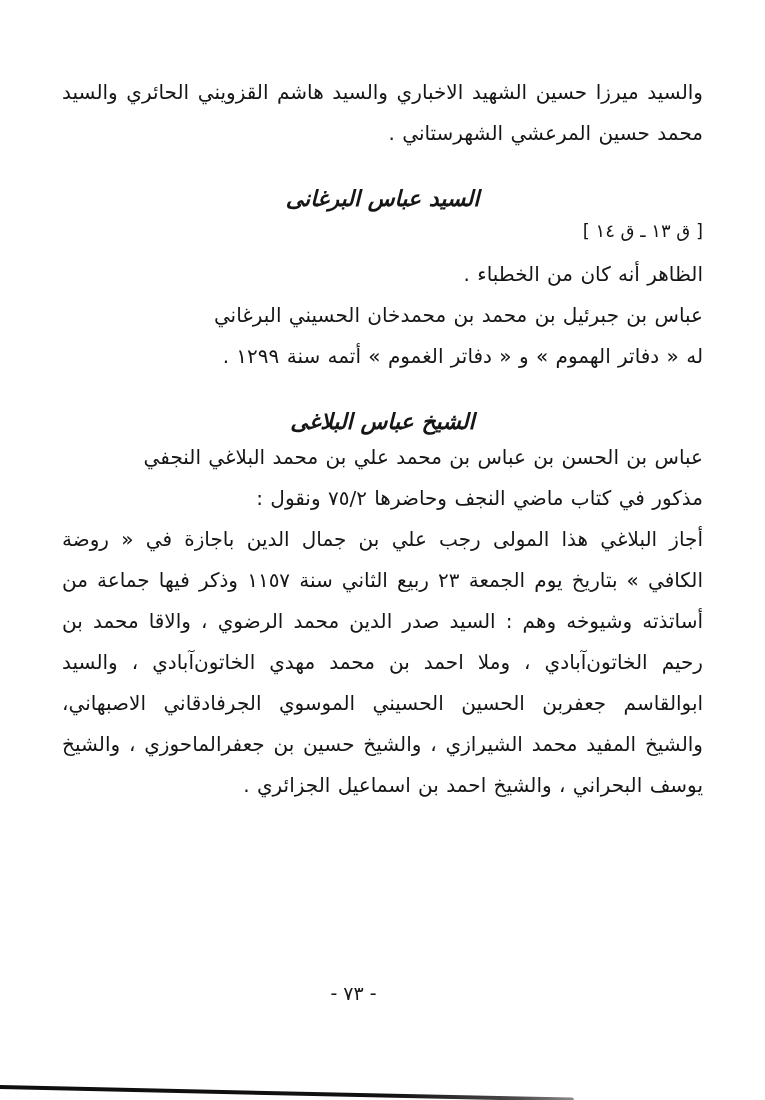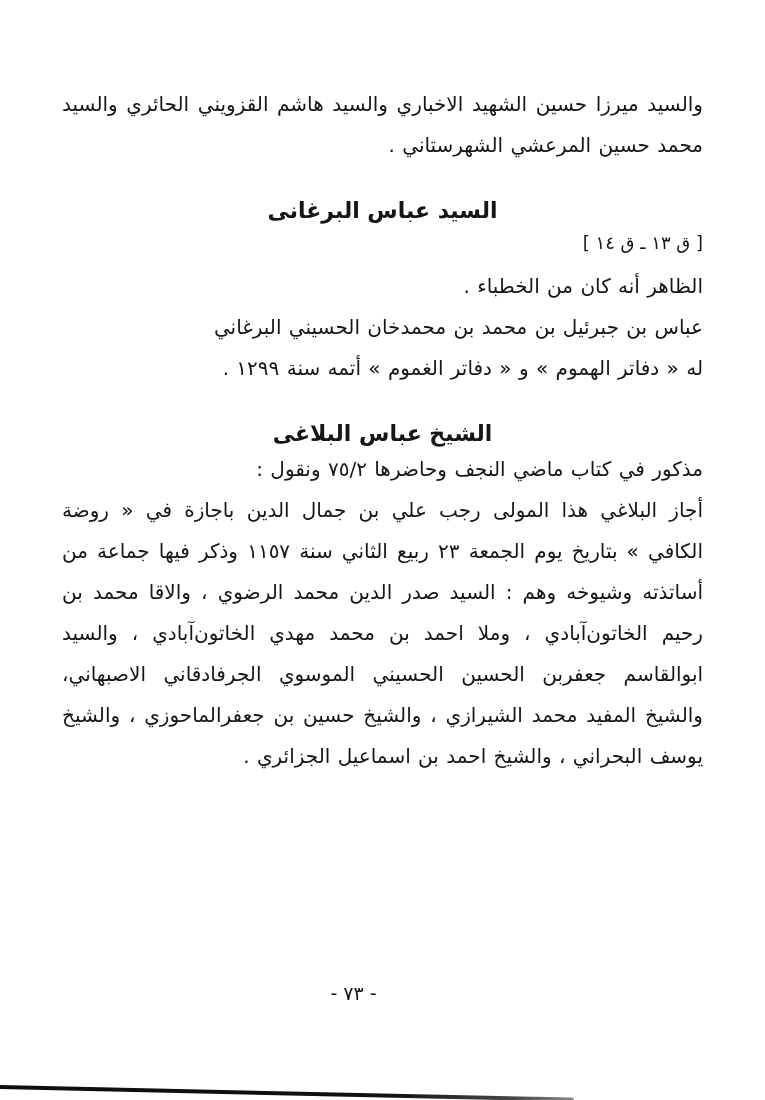--- a/index.html
+++ b/index.html
@@ -7,40 +7,41 @@
     width: 765px;
     height: 1100px;
     background: #ffffff;
     position: relative;
     overflow: hidden;
     font-family: "DejaVu Sans", sans-serif;
     color: #161616;
   }
   .text-block {
     position: absolute;
-    top: 84px;
+    top: 72px;
     right: 62px;
     left: 62px;
     direction: rtl;
   }
   .body-par {
     margin: 0;
     font-size: 20px;
     line-height: 41px;
     text-align: justify;
     text-align-last: right;
     word-spacing: 1px;
   }
   .entry-title {
     margin: 30px 0 0 0;
     font-size: 22px;
     font-weight: bold;
     line-height: 30px;
     text-align: center;
     letter-spacing: 0;
+    font-style: italic;
   }
   .entry-period {
     margin: 2px 0 8px 0;
     font-size: 18px;
     line-height: 30px;
     direction: rtl;
   }
   .page-number {
     position: absolute;
     top: 970px;
@@ -72,20 +73,21 @@
 
   <p class="body-par">والسيد ميرزا حسين الشهيد الاخباري والسيد هاشم القزويني الحائري والسيد محمد حسين المرعشي الشهرستاني .</p>
 
   <h2 class="entry-title">السيد عباس البرغانى</h2>
   <div class="entry-period">[ ق ١٣ ـ ق ١٤ ]</div>
   <p class="body-par">الظاهر أنه كان من الخطباء .</p>
   <p class="body-par">عباس بن جبرئيل بن محمد بن محمدخان الحسيني البرغاني</p>
   <p class="body-par">له « دفاتر الهموم » و « دفاتر الغموم » أتمه سنة ١٢٩٩ .</p>
 
   <h2 class="entry-title">الشيخ عباس البلاغى</h2>
+  <p class="body-par">عباس بن الحسن بن عباس بن محمد علي بن محمد البلاغي النجفي</p>
   <p class="body-par">مذكور في كتاب ماضي النجف وحاضرها ٧٥/٢ ونقول :</p>
   <p class="body-par">أجاز البلاغي هذا المولى رجب علي بن جمال الدين باجازة في « روضة الكافي » بتاريخ يوم الجمعة ٢٣ ربيع الثاني سنة ١١٥٧ وذكر فيها جماعة من أساتذته وشيوخه وهم : السيد صدر الدين محمد الرضوي ، والاقا محمد بن رحيم الخاتون‌آبادي ، وملا احمد بن محمد مهدي الخاتون‌آبادي ، والسيد ابوالقاسم جعفربن الحسين الحسيني الموسوي الجرفادقاني الاصبهاني، والشيخ المفيد محمد الشيرازي ، والشيخ حسين بن جعفرالماحوزي ، والشيخ يوسف البحراني ، والشيخ احمد بن اسماعيل الجزائري .</p>
 
 </div>
 
 <div class="page-number">- ٧٣ -</div>
 
 <div class="scan-edge"></div>
 
 </body></html>

